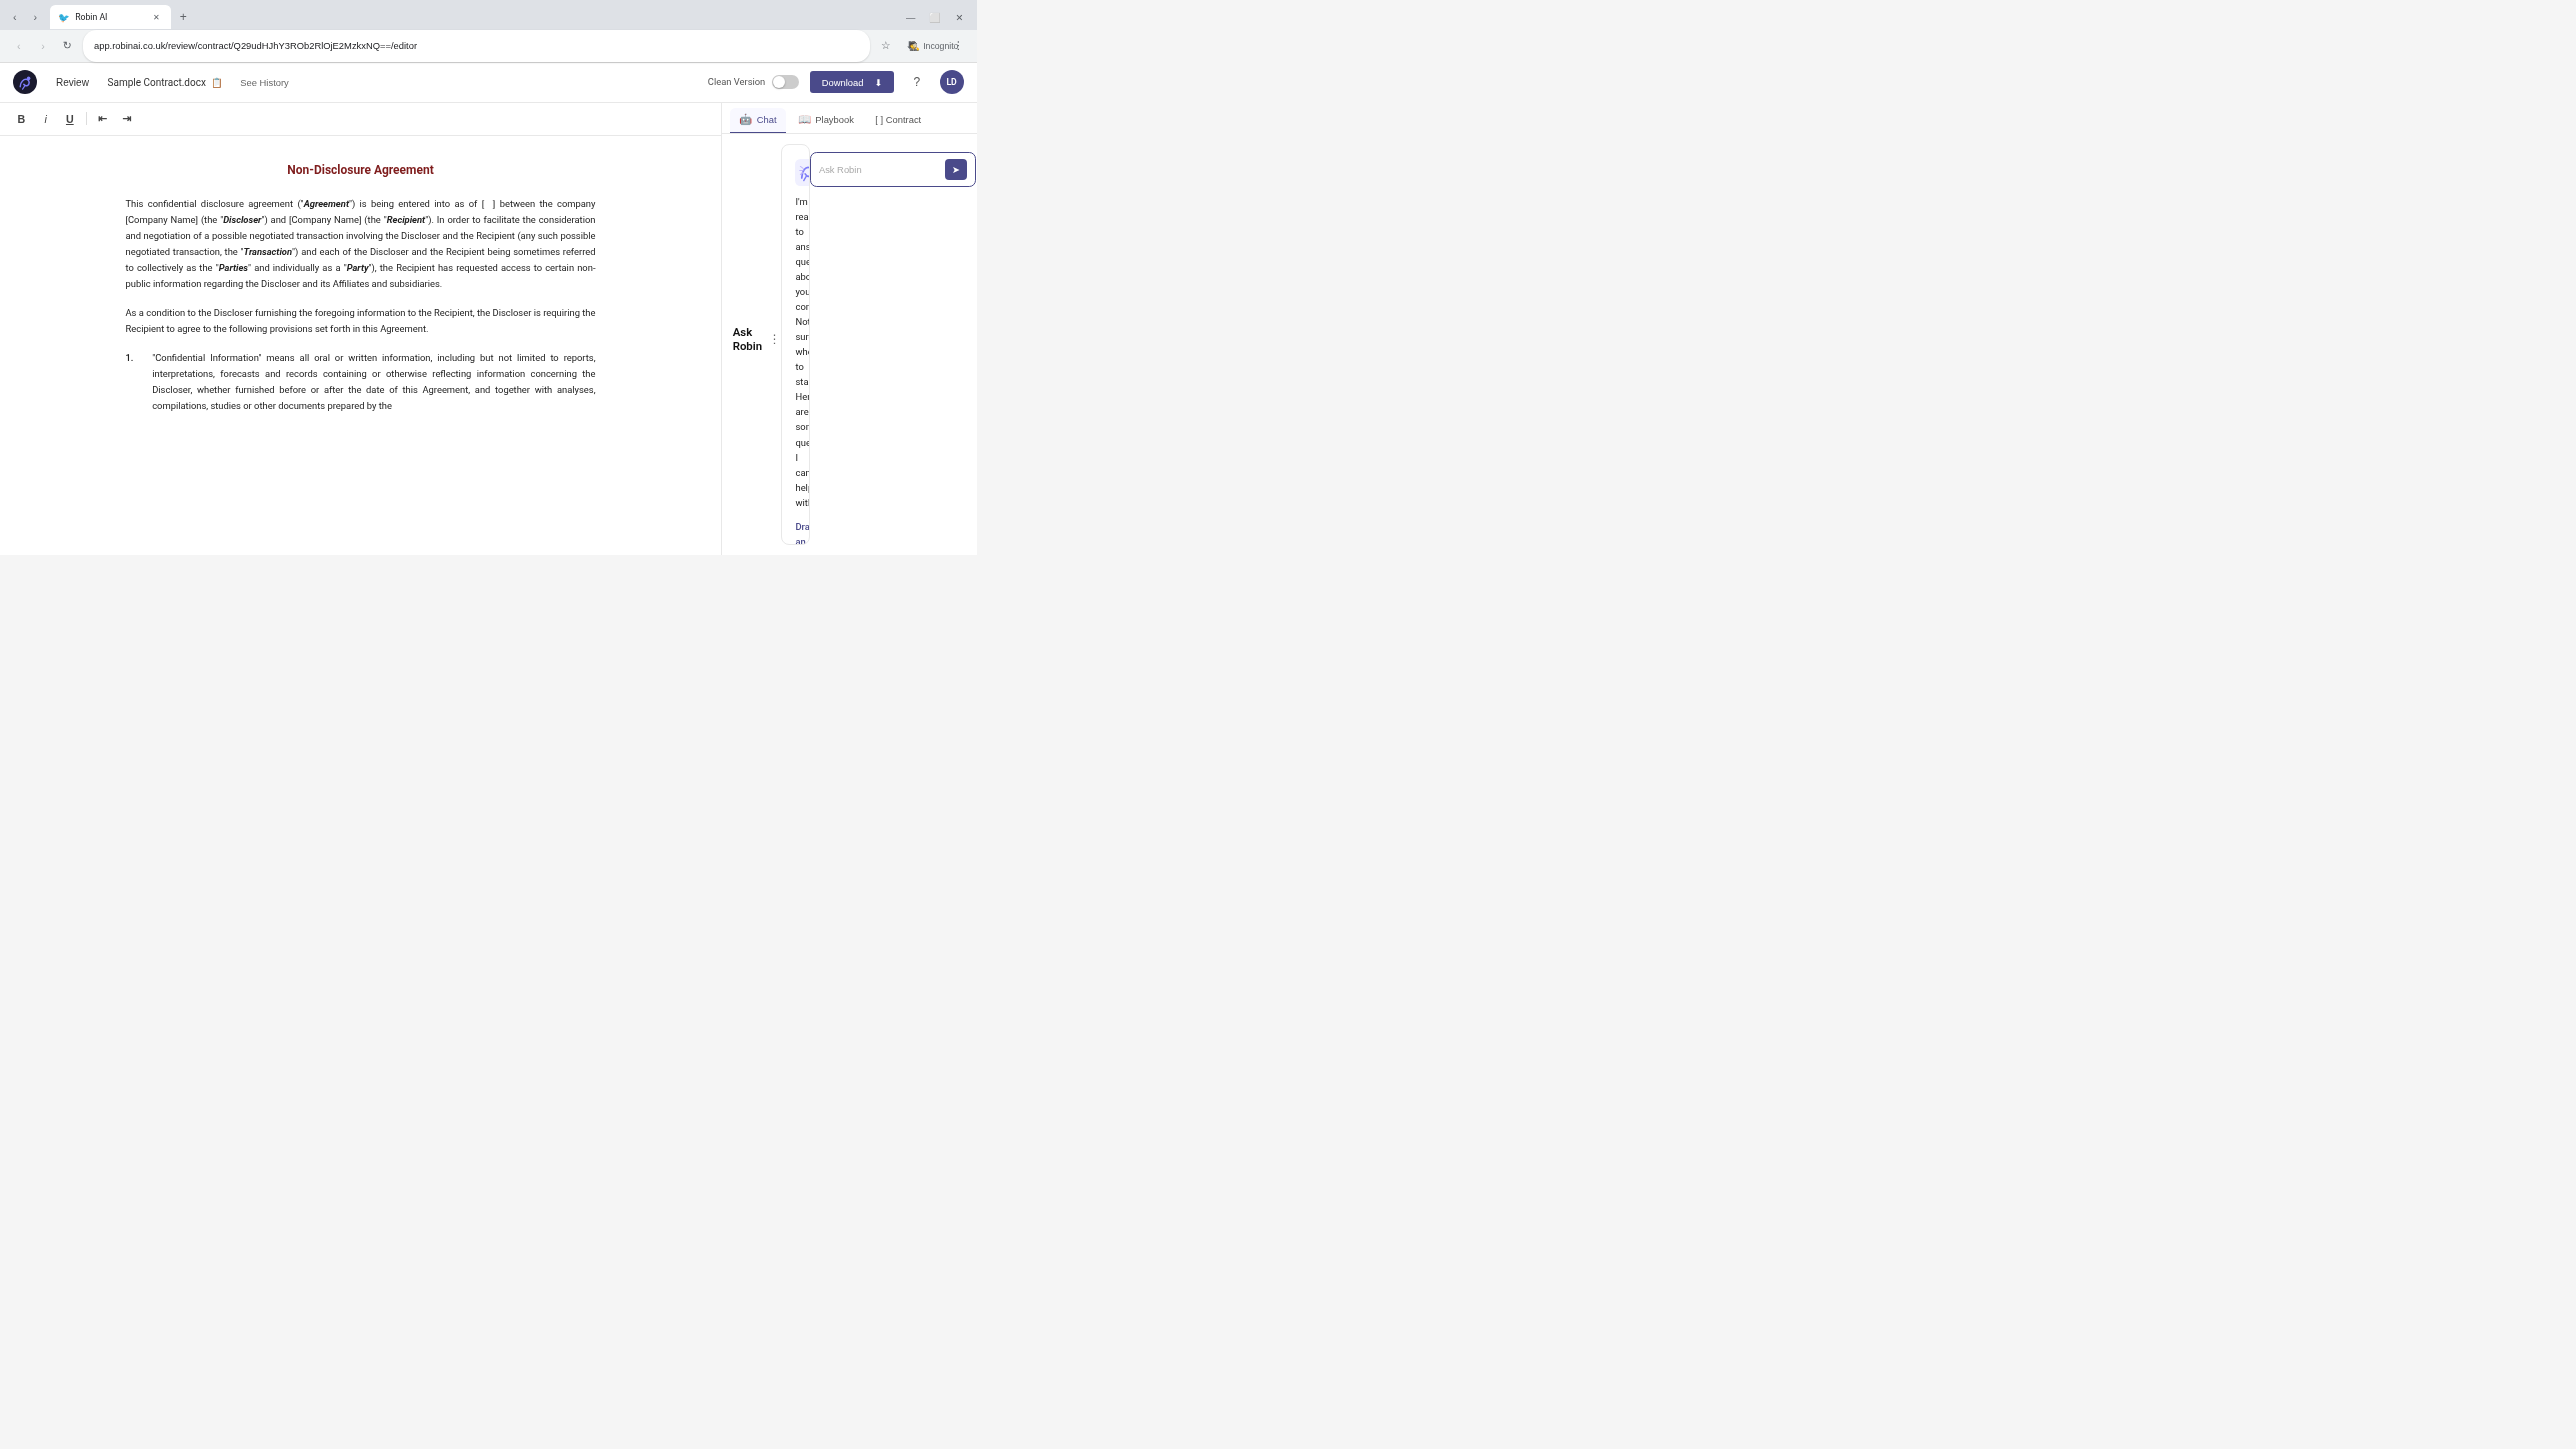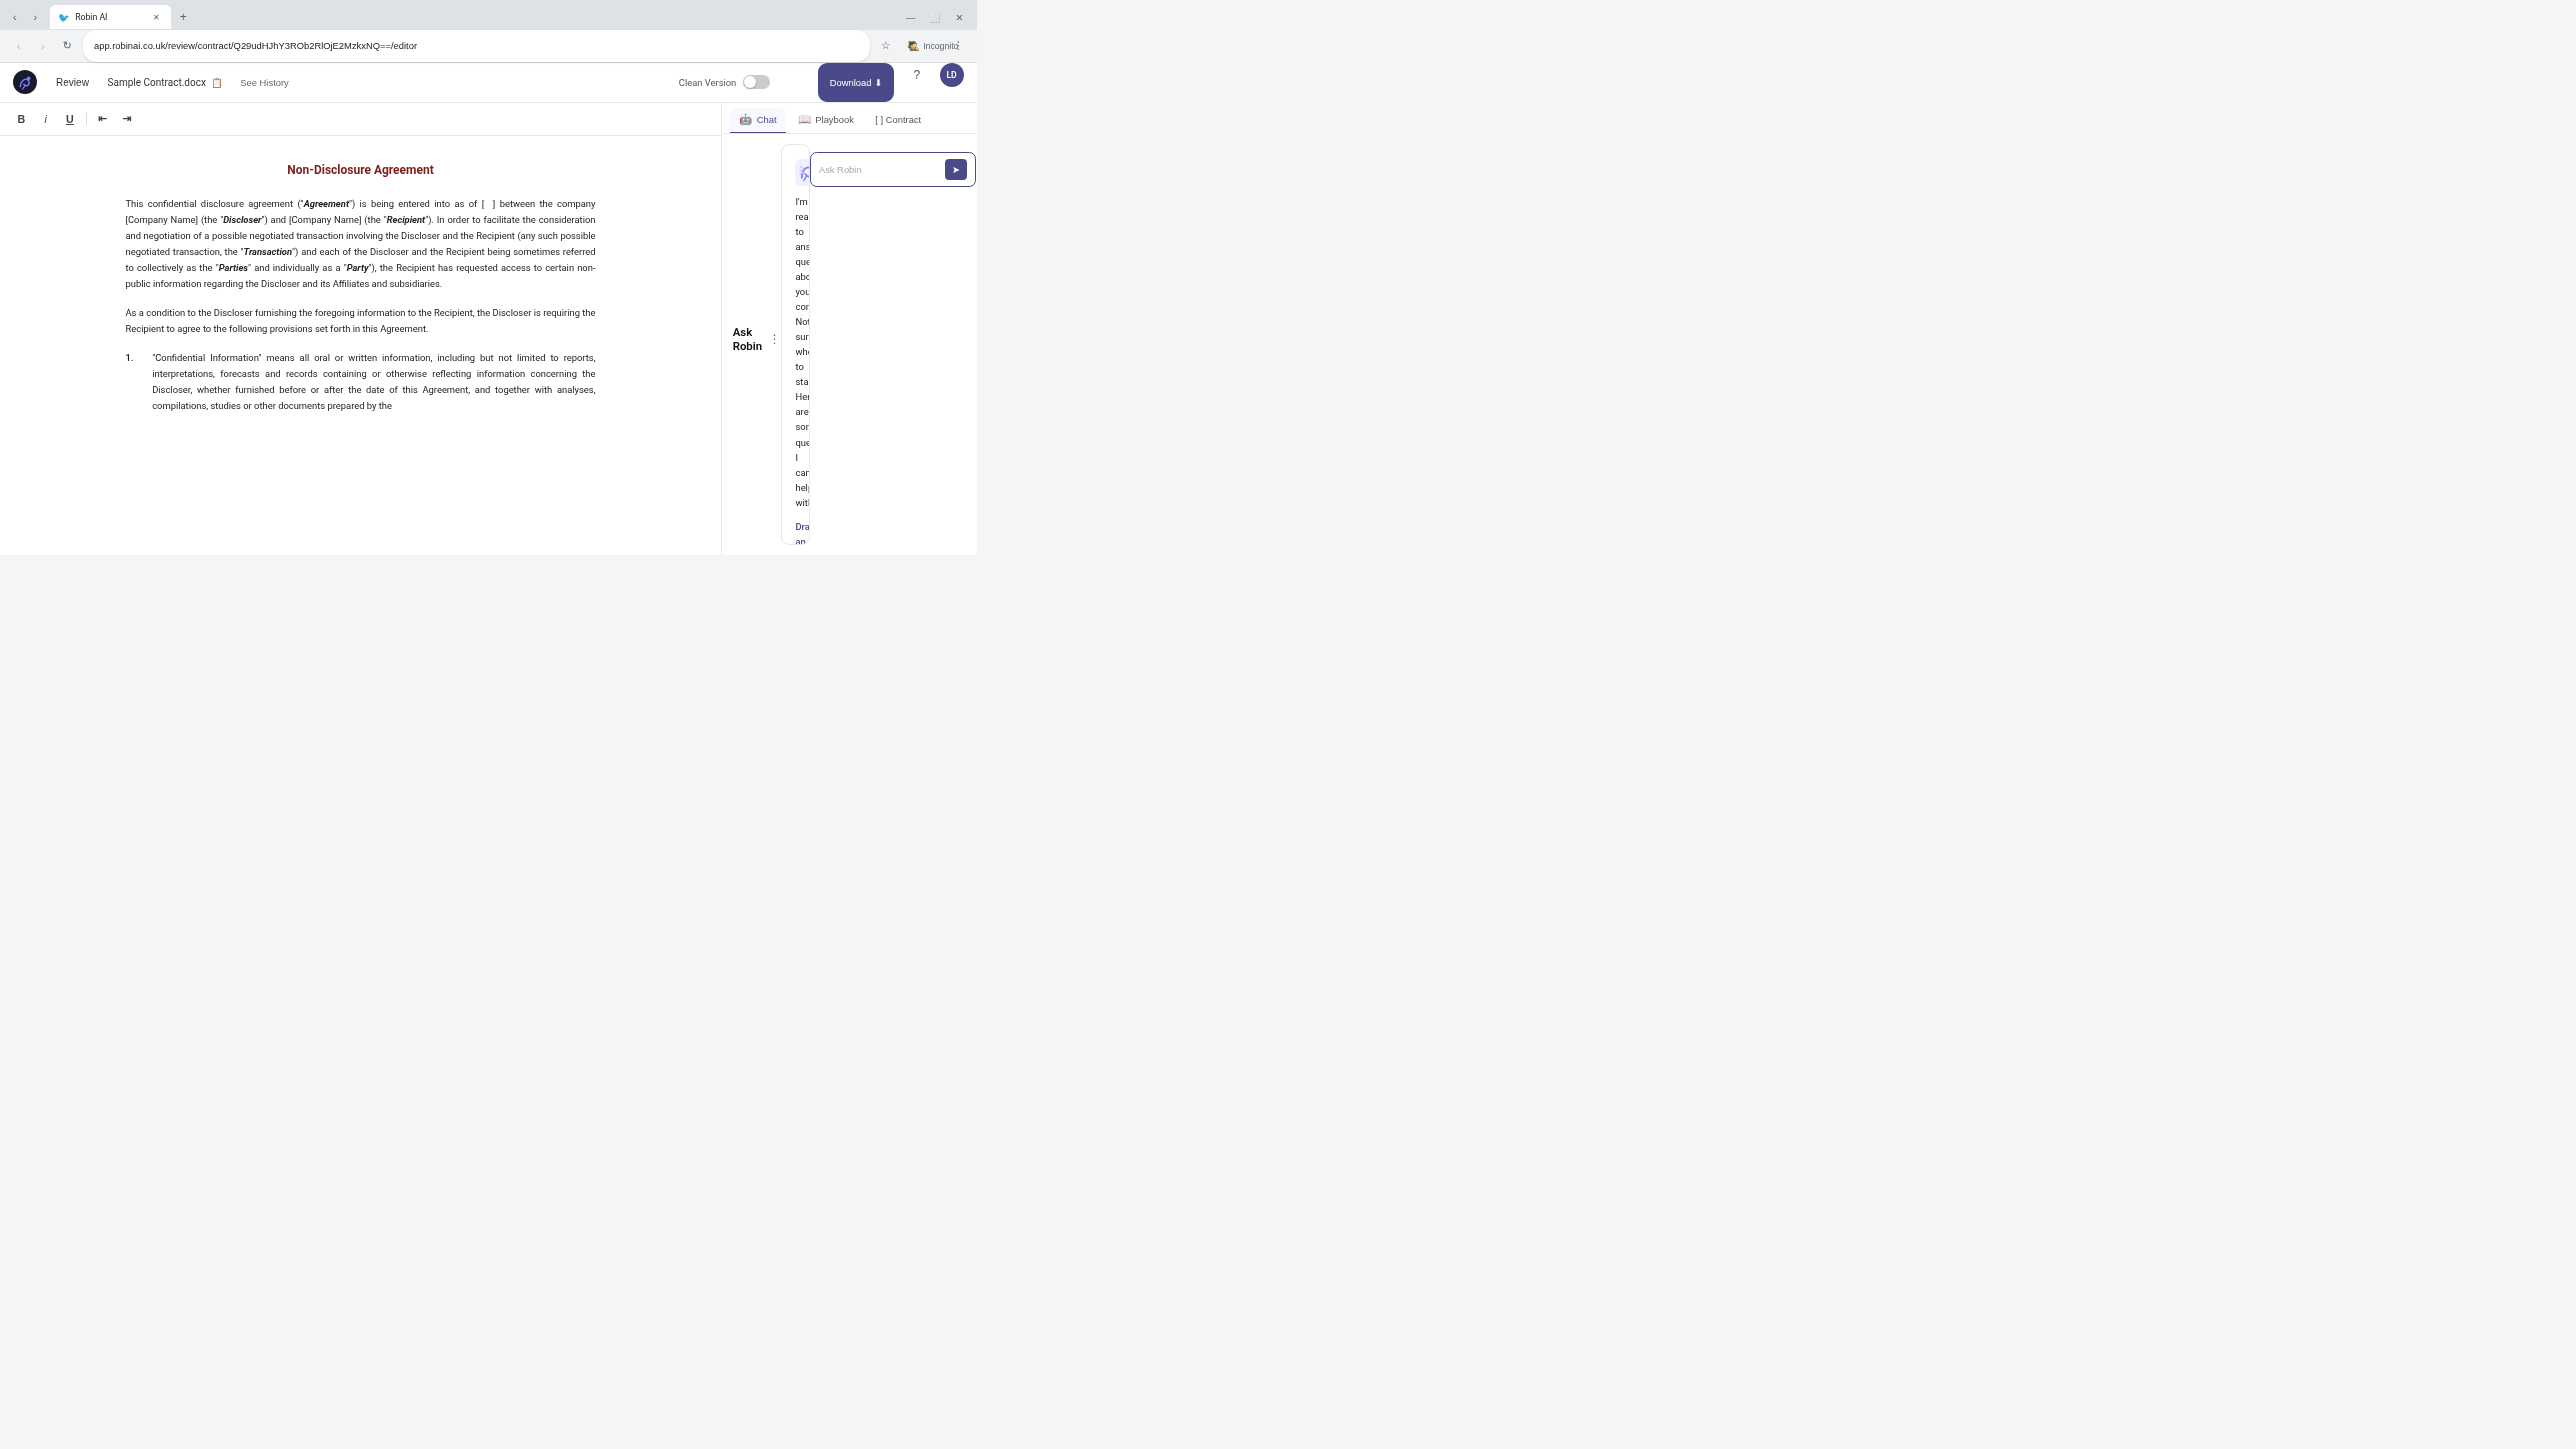--- a/index.html
+++ b/index.html
@@ -23,35 +23,35 @@
     .nav-btn.disabled { opacity: 0.4; cursor: default; }
     .address-input { flex: 1; background: #fff; border: none; border-radius: 13.4px; padding: 4px 10.7px; font-size: 9.4px; color: #202124; height: 32px; box-shadow: 0 0.7px 2px rgba(0,0,0,0.15); }
     .address-actions { display: flex; gap: 2.7px; }
     .addr-btn { width: 21.5px; height: 21.5px; border: none; background: transparent; border-radius: 50%; cursor: pointer; display: flex; align-items: center; justify-content: center; color: #5f6368; font-size: 10.7px; }
     .incognito-badge { display: flex; align-items: center; gap: 2.7px; padding: 2.7px 6.7px; background: transparent; border: none; color: #5f6368; font-size: 8.7px; cursor: pointer; border-radius: 10.7px; }
 
     
     .app-container { display: flex; flex-direction: column; height: calc(555px - 62px); background: #fff; }
 
     
-    .app-header { display: flex; padding: 0 13.4px; height: 40px; border-bottom: 0.7px solid #e8e8e8; gap: 10.7px; }
+    .app-header { display: flex; align-items: center; padding: 0 13.4px; height: 40px; border-bottom: 0.7px solid #e8e8e8; gap: 10.7px; }
     .logo { display: flex; align-items: center; }
     .logo svg { width: 24px; height: 24px; }
     .review-btn { background: transparent; border: none; font-size: 10px; color: #333; cursor: pointer; padding: 4px 8px; border-radius: 4px; font-weight: 500; }
     .doc-name { display: flex; align-items: center; gap: 5.4px; font-size: 10px; color: #333; font-weight: 400; }
     .doc-icon { color: #666; font-size: 9.4px; cursor: pointer; }
     .see-history-btn { color: #666; font-size: 9.4px; cursor: pointer; padding: 4px 6.7px; border-radius: 4px; border: none; background: transparent; }
     .header-spacer { flex: 1; }
     .clean-version-group { display: flex; align-items: center; gap: 6.7px; }
     .clean-version-label { font-size: 9.4px; color: #555; }
     .toggle { width: 27px; height: 14.8px; background: #ccc; border-radius: 7.4px; position: relative; cursor: pointer; }
     .toggle.off { background: #ccc; }
     .toggle::after { content: ''; position: absolute; width: 12px; height: 12px; background: #fff; border-radius: 50%; top: 1.3px; left: 1.3px; transition: left 0.2s; box-shadow: 0 0.7px 2px rgba(0,0,0,0.3); }
     .toggle.off::after { left: 1.3px; }
-    .download-btn { display: flex; align-items: center; gap: 3px; background: #4a4a8a; color: #fff; border: none; border-radius: 9px; padding: 5.4px 12px; font-size: 9.4px; cursor: pointer; font-weight: 500; margin-left: 37px; }
+    .download-btn { display: flex; align-items: center; gap: 11px; background: #4a4a8a; color: #fff; border: none; border-radius: 3px; padding: 5.4px 12px; font-size: 9.4px; cursor: pointer; font-weight: 500; }
     .help-btn { width: 24px; height: 24px; border: none; background: transparent; border-radius: 50%; cursor: pointer; display: flex; align-items: center; justify-content: center; color: #555; font-size: 12px; }
     .avatar { width: 24px; height: 24px; background: #4a4a8a; color: #fff; border-radius: 50%; display: flex; align-items: center; justify-content: center; font-size: 8.7px; font-weight: 600; cursor: pointer; }
 
     
     .main-content { display: flex; flex: 1; overflow: hidden; }
 
     
     .editor-area { flex: 1; display: flex; flex-direction: column; overflow: hidden; border-right: 0.7px solid #e8e8e8; }
     .toolbar { display: flex; align-items: center; padding: 5.4px 10.7px; gap: 2.7px; border-bottom: 0.7px solid #e8e8e8; }
     .toolbar-btn { width: 21.5px; height: 21.5px; border: none; background: transparent; border-radius: 2.7px; cursor: pointer; display: flex; align-items: center; justify-content: center; color: #444; font-size: 10.7px; font-weight: 700; }

